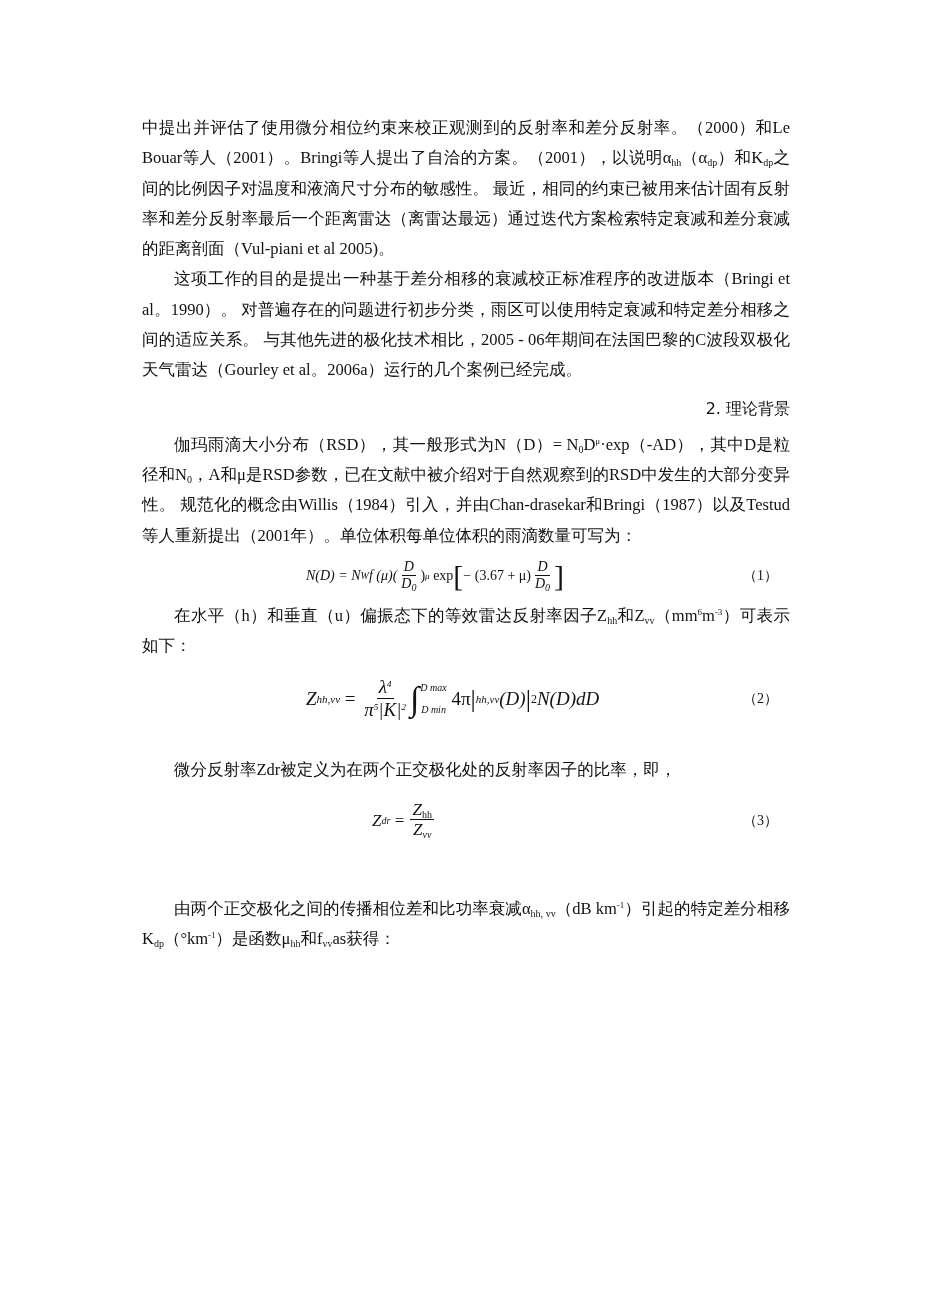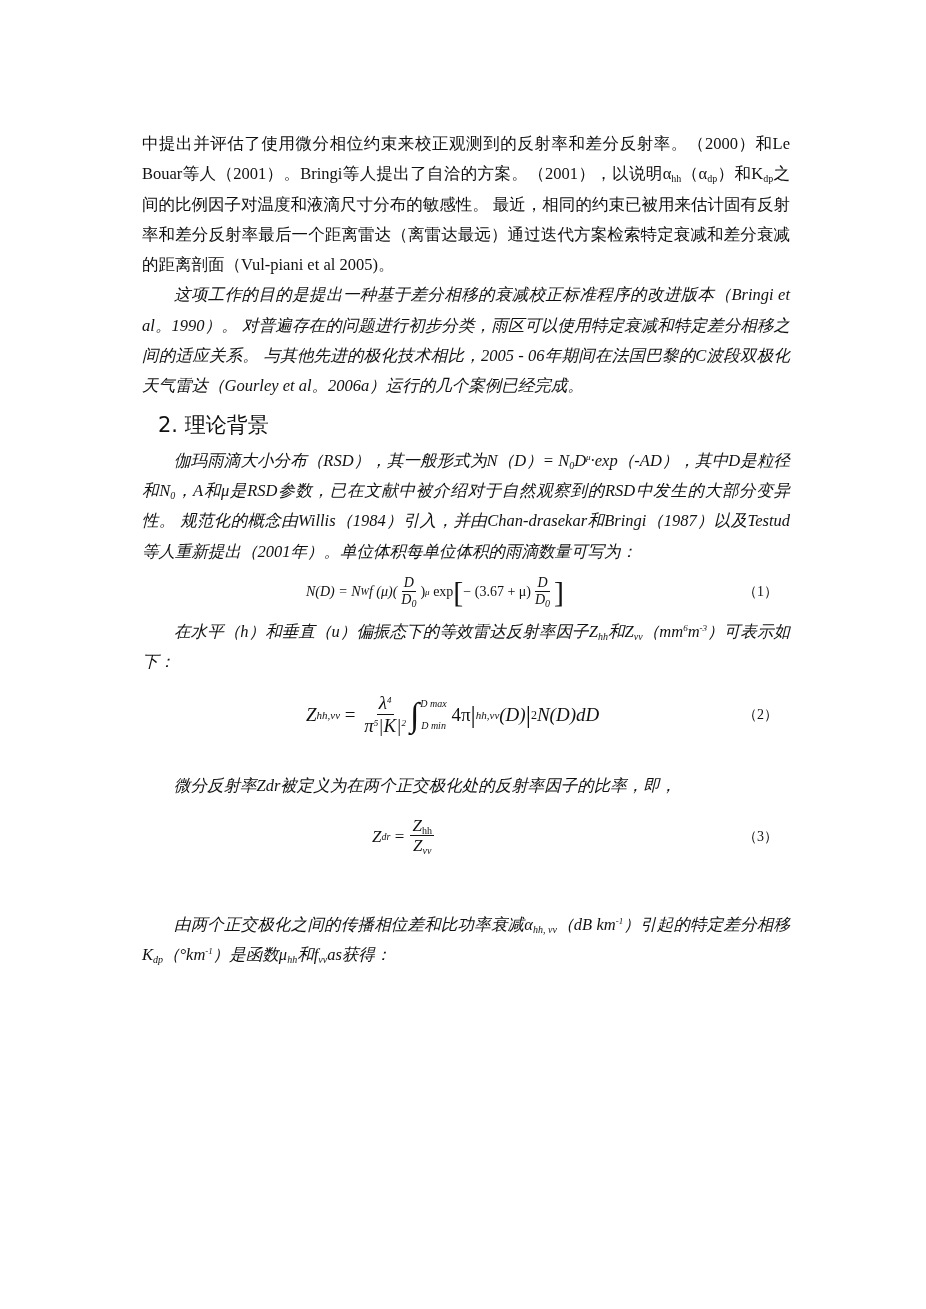--- a/index.html
+++ b/index.html
@@ -1,24 +1,24 @@
 <!DOCTYPE html>
 <html><head>
 <meta charset="utf-8">
 <style>
   html, body { margin:0; padding:0; background:#ffffff; }
   body { width:926px; height:1309px; position:relative; overflow:hidden;
          font-family:"Liberation Serif","DejaVu Serif",serif; color:#111; }
-  .page { position:absolute; left:142px; top:129px; width:648px; }
+  .page { position:absolute; left:142px; top:113px; width:648px; }
   .p { font-size:16.5px; line-height:30.3px; text-align:justify; margin:0; }
-  .indent { text-indent:32px;font-style:italic; }
+  .indent { text-indent:32px; }
   sub { font-size:10px; vertical-align:-3px; line-height:0; }
   sup { font-size:9px; vertical-align:6px; line-height:0; }
-  .heading { font-family:"DejaVu Sans","Liberation Sans",sans-serif; font-size:21px;
-             font-weight:normal; margin:6px 0 4px 16px; line-height:34px; }
+  .heading { font-family:"DejaVu Sans","Liberation Sans",sans-serif; font-size:16px;
+             font-weight:normal; margin:6px 0 4px 16px; line-height:34px;text-align:right; }
   .eq { position:relative; font-family:"Liberation Serif","DejaVu Serif",serif; }
   .eq .num { position:absolute; right:12px; font-size:14px; font-style:normal; }
   .m { font-style:italic; }
   .frac { display:inline-flex; flex-direction:column; align-items:center; vertical-align:middle; margin:0 2px; }
   .frac .top { border-bottom:1px solid #111; padding:0 2px; line-height:1.1; }
   .frac .bot { line-height:1.2; padding:0 2px; }
   .big { font-size:30px; vertical-align:middle; line-height:0; }
   .intg { display:inline-flex; align-items:center; vertical-align:middle; }
   .intg .sign { font-size:34px; line-height:1; }
   .intg .lims { display:inline-flex; flex-direction:column; font-size:10px; font-style:italic; line-height:1.2; margin-left:1px;text-align:center; }

